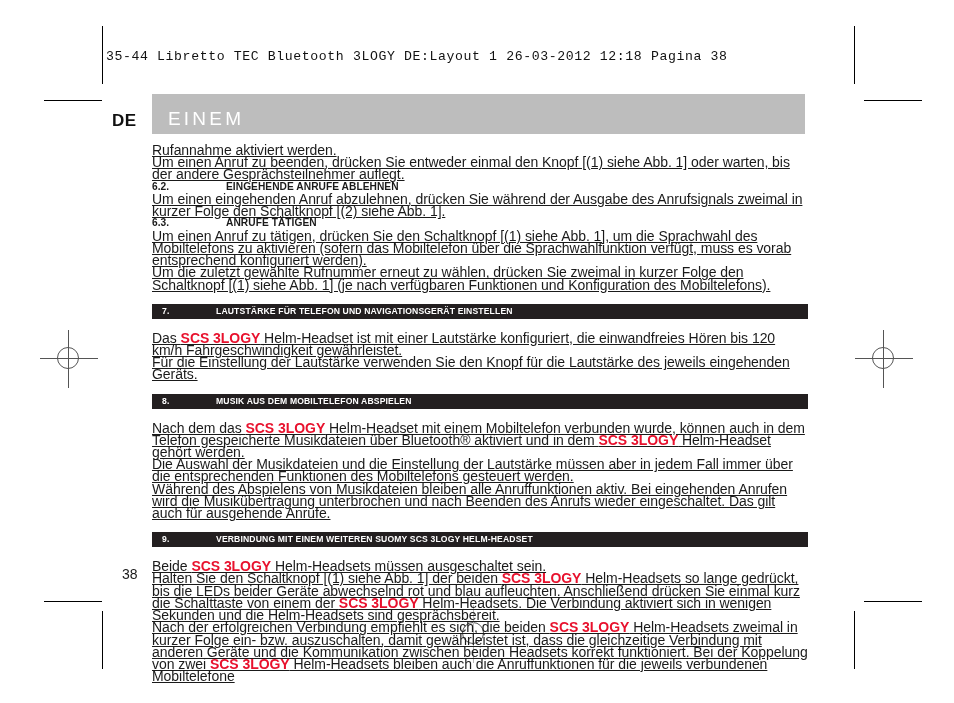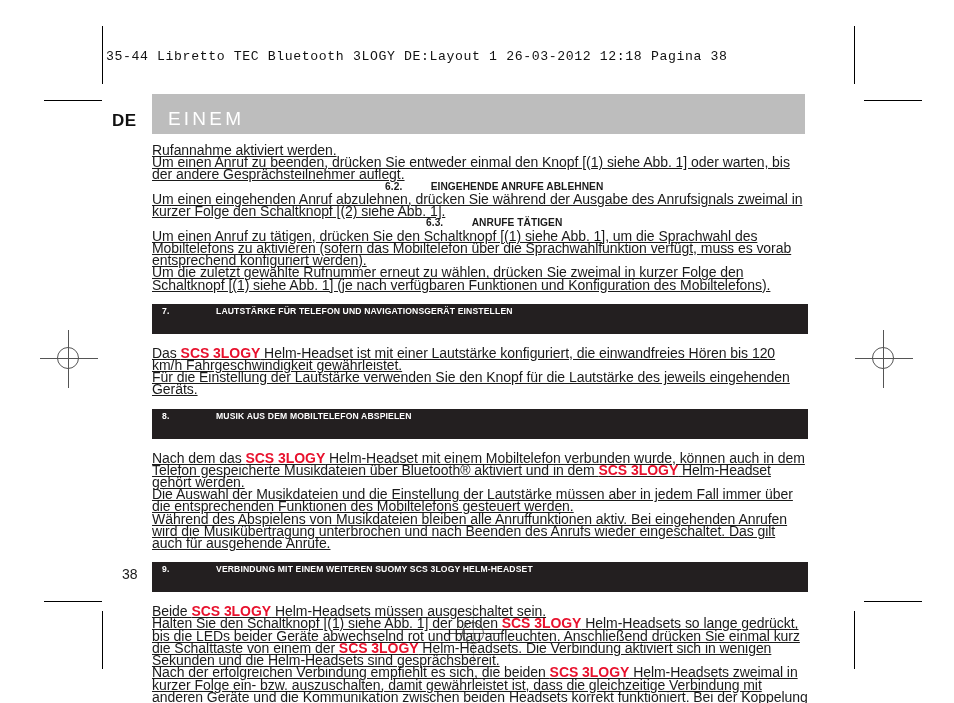--- a/index.html
+++ b/index.html
@@ -118,32 +118,31 @@
     text-decoration: underline;
   }
 
   .sub-head {
     margin: 0;
     font-size: 10.2px;
     line-height: 12.4px;
     font-weight: bold;
     white-space: pre;
     letter-spacing: 0.05px;
-    text-align: center;
   }
   .sub-head .num {
     display: inline-block;
     width: 74px;
   }
 
   
   .section-bar {
     background: #231f20;
     color: #ffffff;
-    height: 30px;
+    height: 15px;
     line-height: 15px;
     font-size: 8.6px;
     font-weight: bold;
     letter-spacing: 0.15px;
     white-space: pre;
     overflow: hidden;
   }
   .section-bar .num {
     display: inline-block;
     width: 64px;

